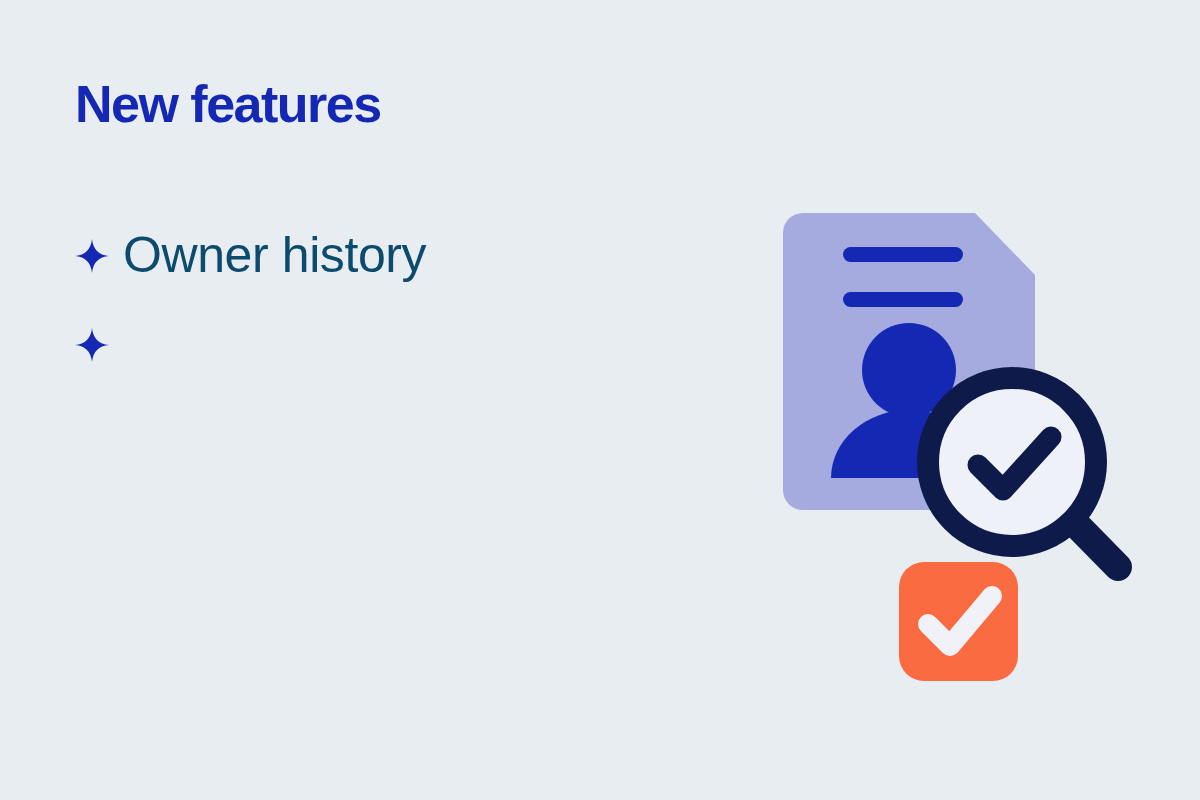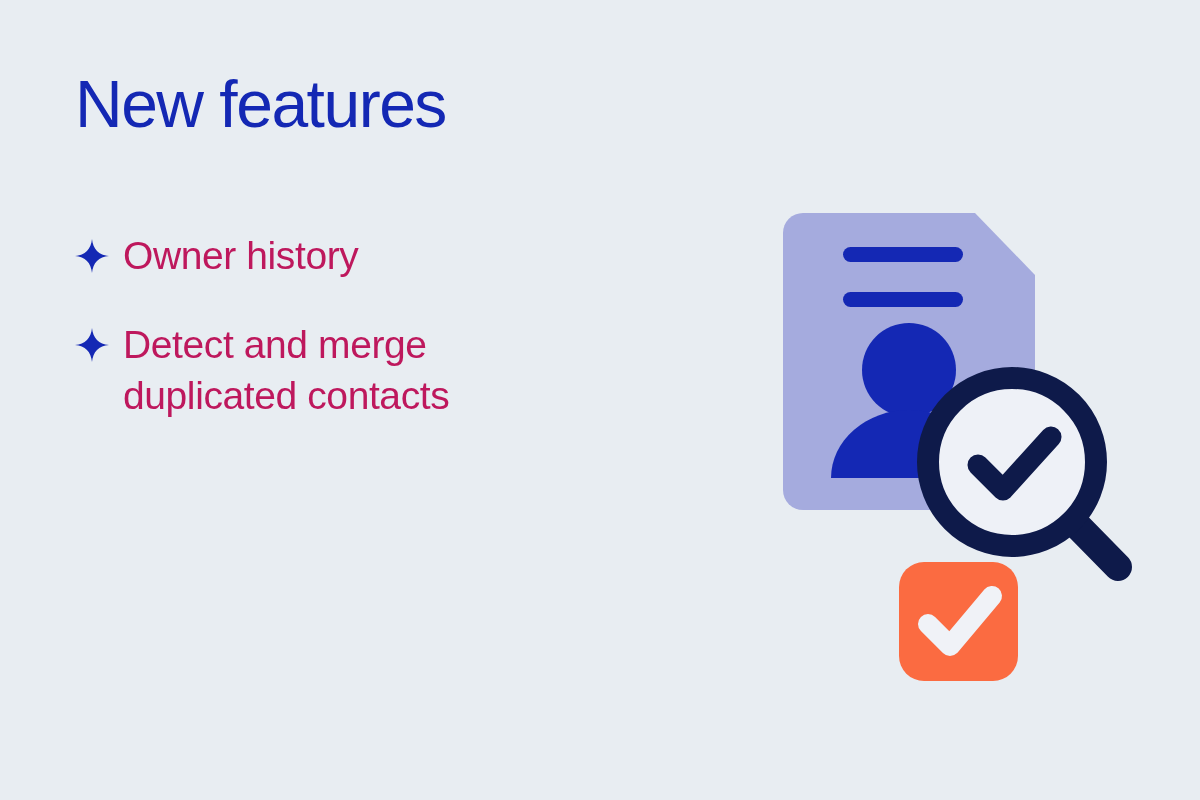--- a/index.html
+++ b/index.html
@@ -23,22 +23,22 @@
 
   
   .content-left {
     position: absolute;
     left: 75px;
     top: 58px;
     width: 620px;
   }
 
   .page-title {
-    font-size: 66px;
-    font-weight: 400;
+    font-size: 52px;
+    font-weight: 700;
     line-height: 92px;
     letter-spacing: -1.5px;
     color: #1428b4;
     margin: 0;
     white-space: nowrap;
   }
 
   .feature-list {
     list-style: none;
     margin: 0;
@@ -59,24 +59,24 @@
   .sparkle-icon {
     flex: 0 0 auto;
     width: 34px;
     height: 34px;
     margin-top: 9px;
     margin-right: 14px;
     display: block;
   }
 
   .feature-text {
-    font-size: 39px;
+    font-size: 50px;
     font-weight: 400;
     line-height: 51px;
-    color: #be185d;
+    color: #0c4a6e;
     letter-spacing: -0.4px;
     white-space: pre-line;
   }
 
   
   .illustration {
     position: absolute;
     left: 740px;
     top: 185px;
     width: 420px;
@@ -107,22 +107,20 @@
         </span>
         <span class="feature-text">Owner history</span>
       </li>
 
       <li class="feature-item">
         <span class="sparkle-icon">
           <svg viewBox="0 0 34 34" xmlns="http://www.w3.org/2000/svg" aria-hidden="true">
             <path d="M17 0 C17.9 10.2 23.8 16.1 34 17 C23.8 17.9 17.9 23.8 17 34 C16.1 23.8 10.2 17.9 0 17 C10.2 16.1 16.1 10.2 17 0 Z" fill="#1428b4"></path>
           </svg>
         </span>
-        <span class="feature-text">Detect and merge
-duplicated contacts</span>
       </li>
 
 
     </ul>
   </div>
 
   <div class="illustration">
     <svg viewBox="0 0 420 520" xmlns="http://www.w3.org/2000/svg">
 
       <path d="M43 48 a20 20 0 0 1 20 -20 h172 l60 62 v215 a20 20 0 0 1 -20 20 h-212 a20 20 0 0 1 -20 -20 Z" fill="#a5abde"></path>

